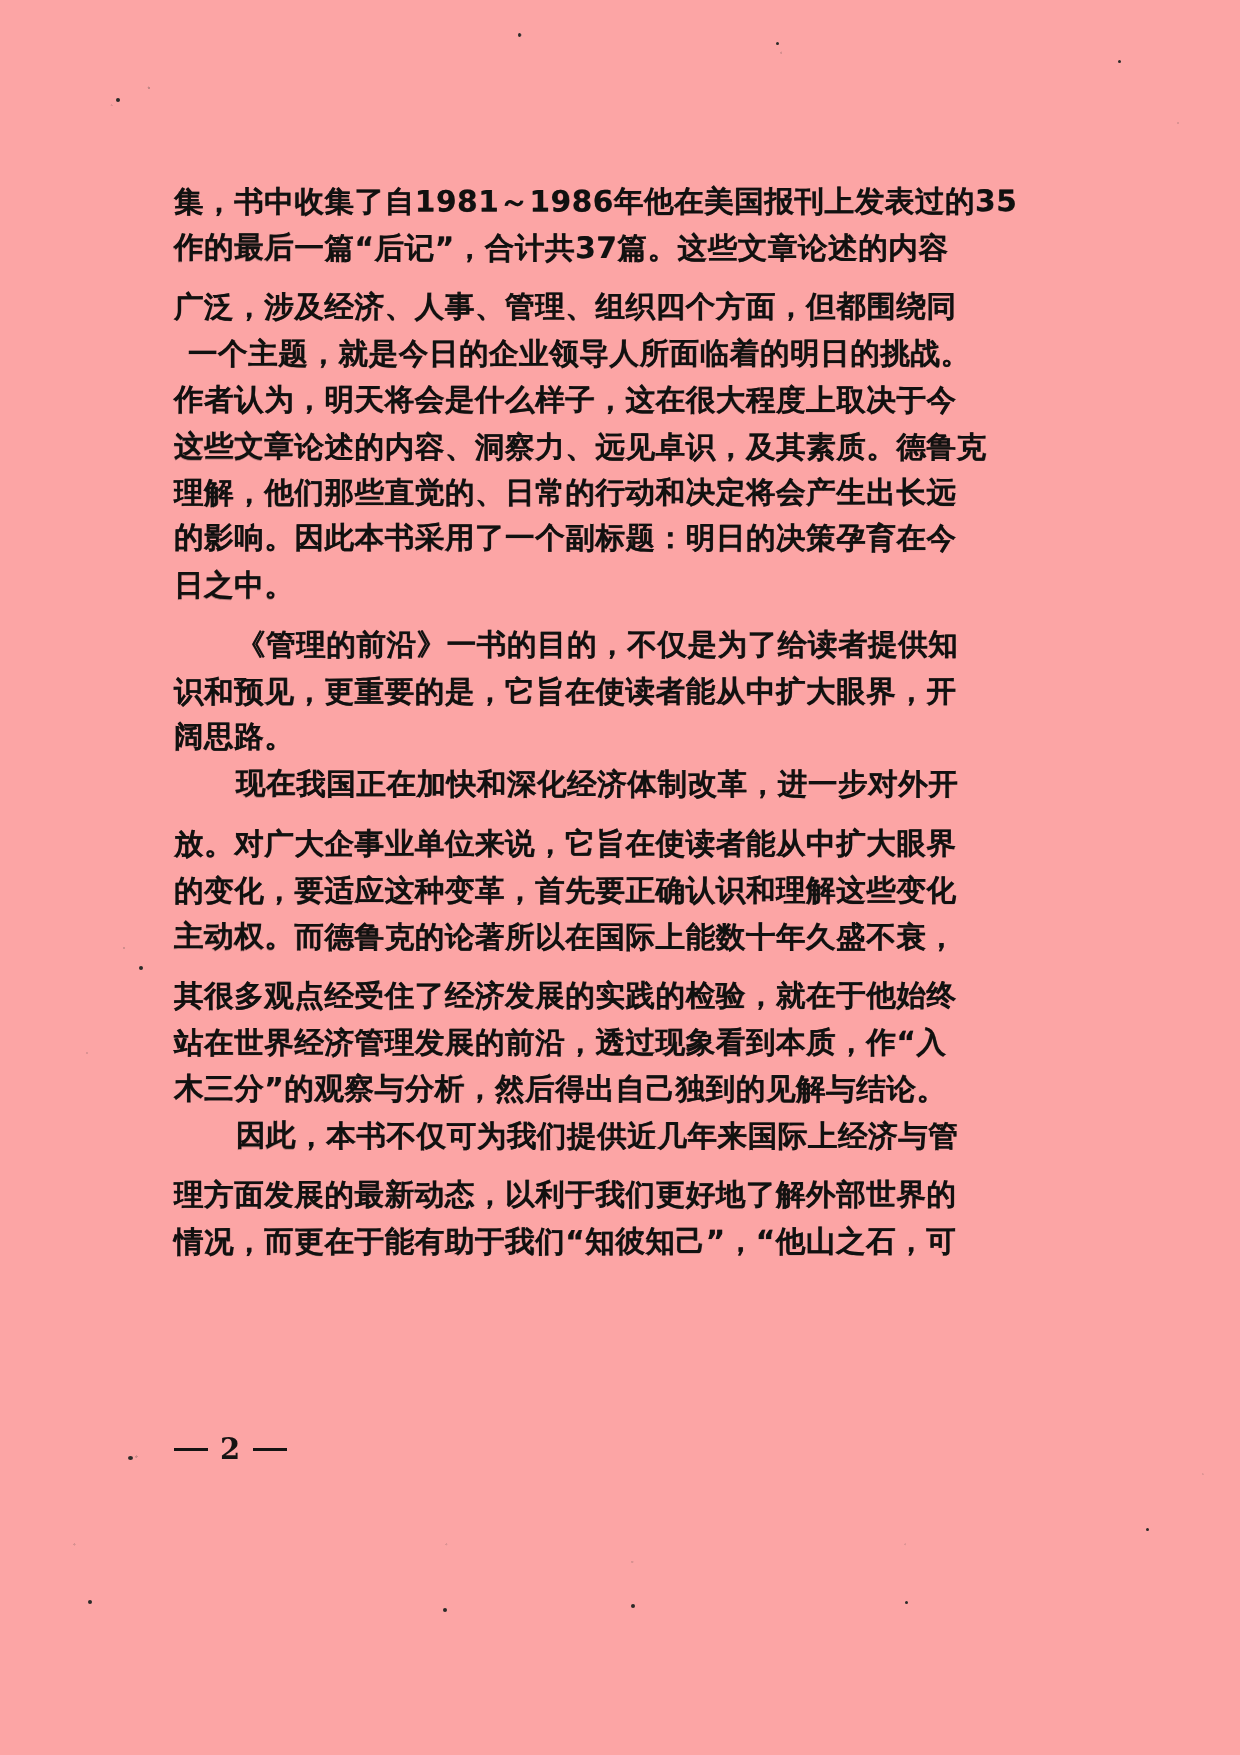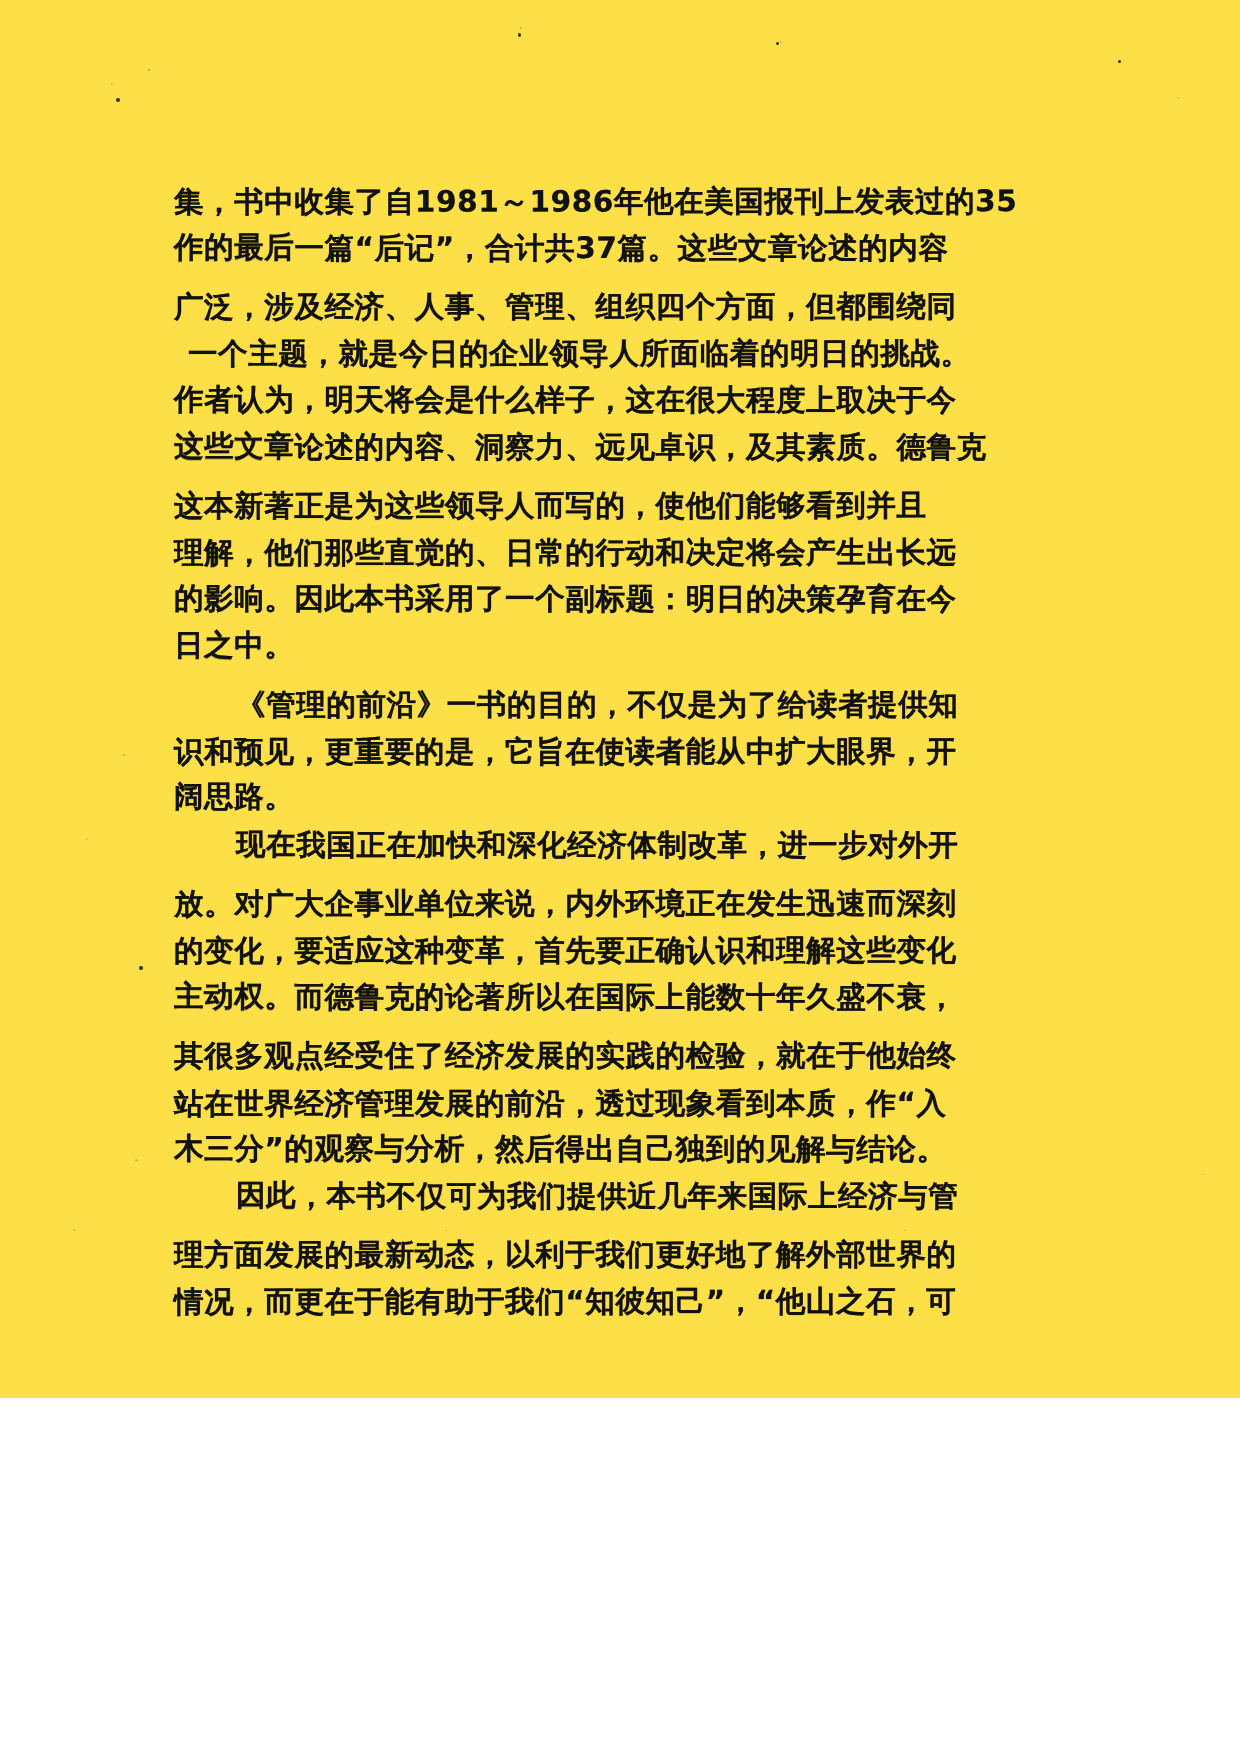--- a/index.html
+++ b/index.html
@@ -7,22 +7,22 @@
     margin: 0;
     padding: 0;
     background: #ffffff;
   }
   body {
     font-family: "DejaVu Sans", sans-serif;
   }
   .page {
     position: relative;
     width: 1240px;
-    height: 1398px;
-    background: #fde047;
+    height: 1755px;
+    background: #fca5a5;
     overflow: hidden;
   }
   
   .grain {
     position: absolute;
     inset: 0;
     pointer-events: none;
     opacity: 0.55;
     background-image:
       radial-gradient(circle at 12% 5%,  rgba(60,60,60,0.55) 0 1.1px, transparent 1.4px),
@@ -127,29 +127,28 @@
   <div class="speck" style="left:1146px;top:1528px;width:3px; height:3px;"></div>
 
   <div class="textblock">
 
     <div class="line j1">集，书中收集了自1981～1986年他在美国报刊上发表过的35</div>
     <div class="line j3">作的最后一篇“后记”，合计共37篇。这些文章论述的内容</div>
     <div class="line j4">广泛，涉及经济、人事、管理、组织四个方面，但都围绕同</div>
     <div class="line indent-sm j1">一个主题，就是今日的企业领导人所面临着的明日的挑战。</div>
     <div class="line j2">作者认为，明天将会是什么样子，这在很大程度上取决于今</div>
     <div class="line j3">这些文章论述的内容、洞察力、远见卓识，及其素质。德鲁克</div>
-    <div class="line j4">这本新著正是为这些领导人而写的，使他们能够看到并且</div>
     <div class="line j1">理解，他们那些直觉的、日常的行动和决定将会产生出长远</div>
     <div class="line j2">的影响。因此本书采用了一个副标题：明日的决策孕育在今</div>
     <div class="line j3">日之中。</div>
     <div class="line indent j4">《管理的前沿》一书的目的，不仅是为了给读者提供知</div>
     <div class="line j1">识和预见，更重要的是，它旨在使读者能从中扩大眼界，开</div>
     <div class="line j2">阔思路。</div>
     <div class="line indent j3">现在我国正在加快和深化经济体制改革，进一步对外开</div>
-    <div class="line j4">放。对广大企事业单位来说，内外环境正在发生迅速而深刻</div>
+    <div class="line j4">放。对广大企事业单位来说，它旨在使读者能从中扩大眼界</div>
     <div class="line j1">的变化，要适应这种变革，首先要正确认识和理解这些变化</div>
     <div class="line j3">主动权。而德鲁克的论著所以在国际上能数十年久盛不衰，</div>
     <div class="line j4">其很多观点经受住了经济发展的实践的检验，就在于他始终</div>
     <div class="line j1">站在世界经济管理发展的前沿，透过现象看到本质，作“入</div>
     <div class="line j2">木三分”的观察与分析，然后得出自己独到的见解与结论。</div>
     <div class="line indent j3">因此，本书不仅可为我们提供近几年来国际上经济与管</div>
     <div class="line j4">理方面发展的最新动态，以利于我们更好地了解外部世界的</div>
     <div class="line j1">情况，而更在于能有助于我们“知彼知己”，“他山之石，可</div>
 
   </div>

